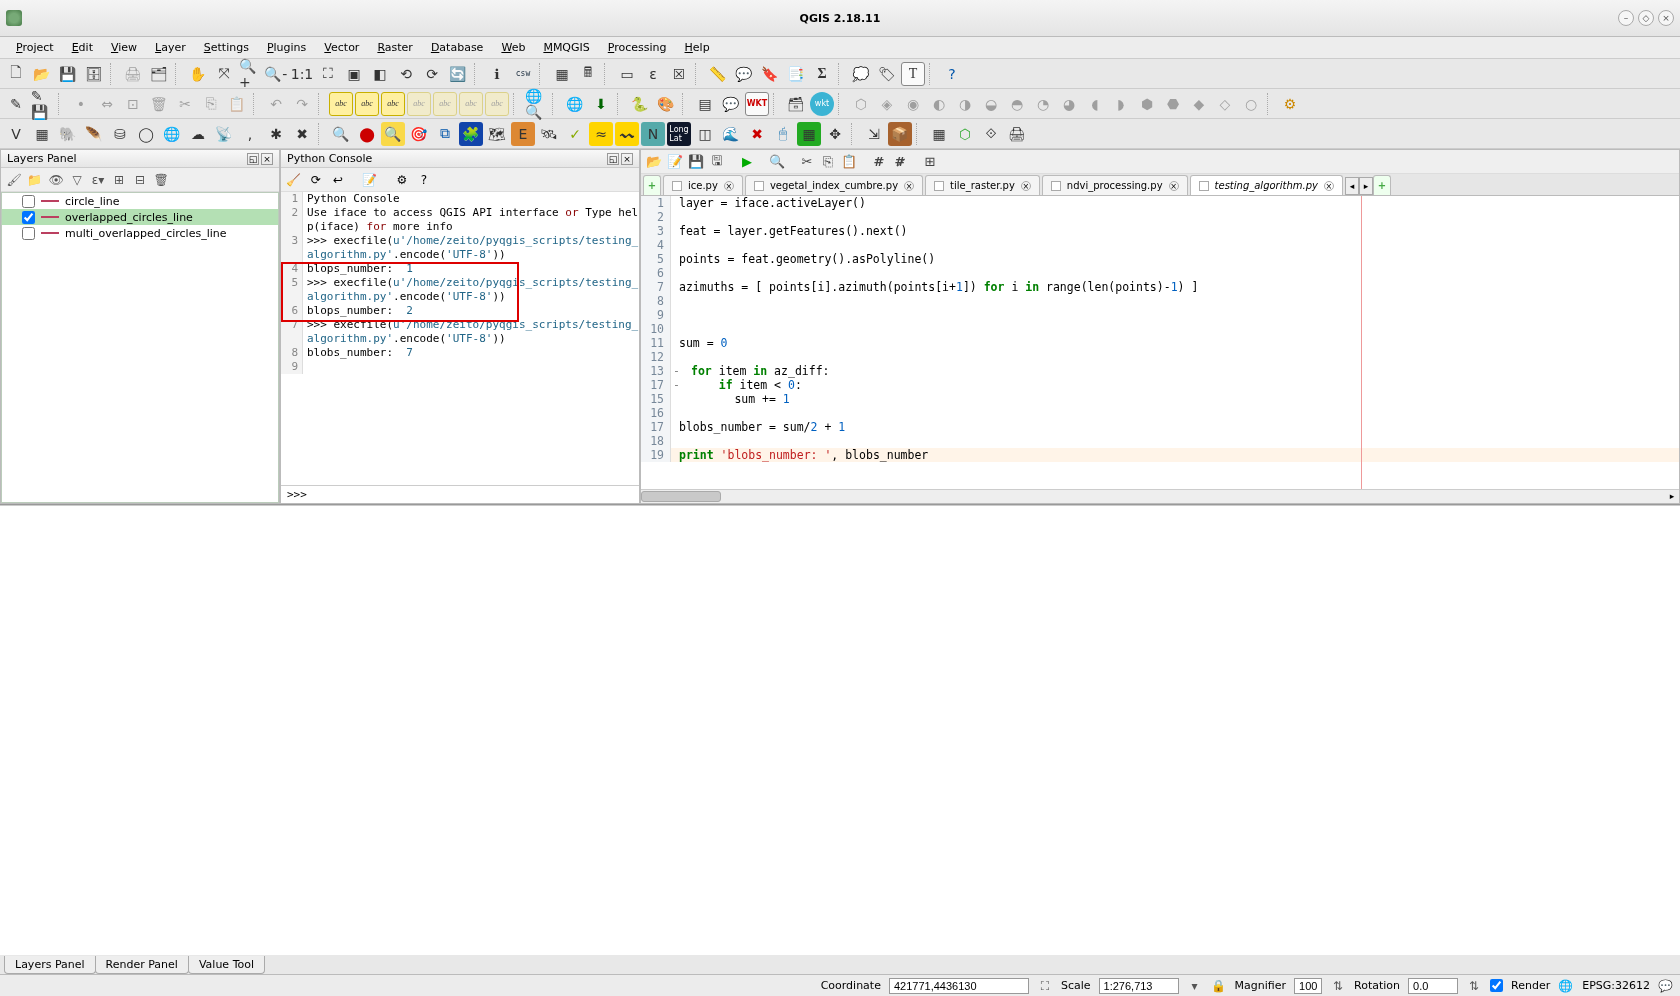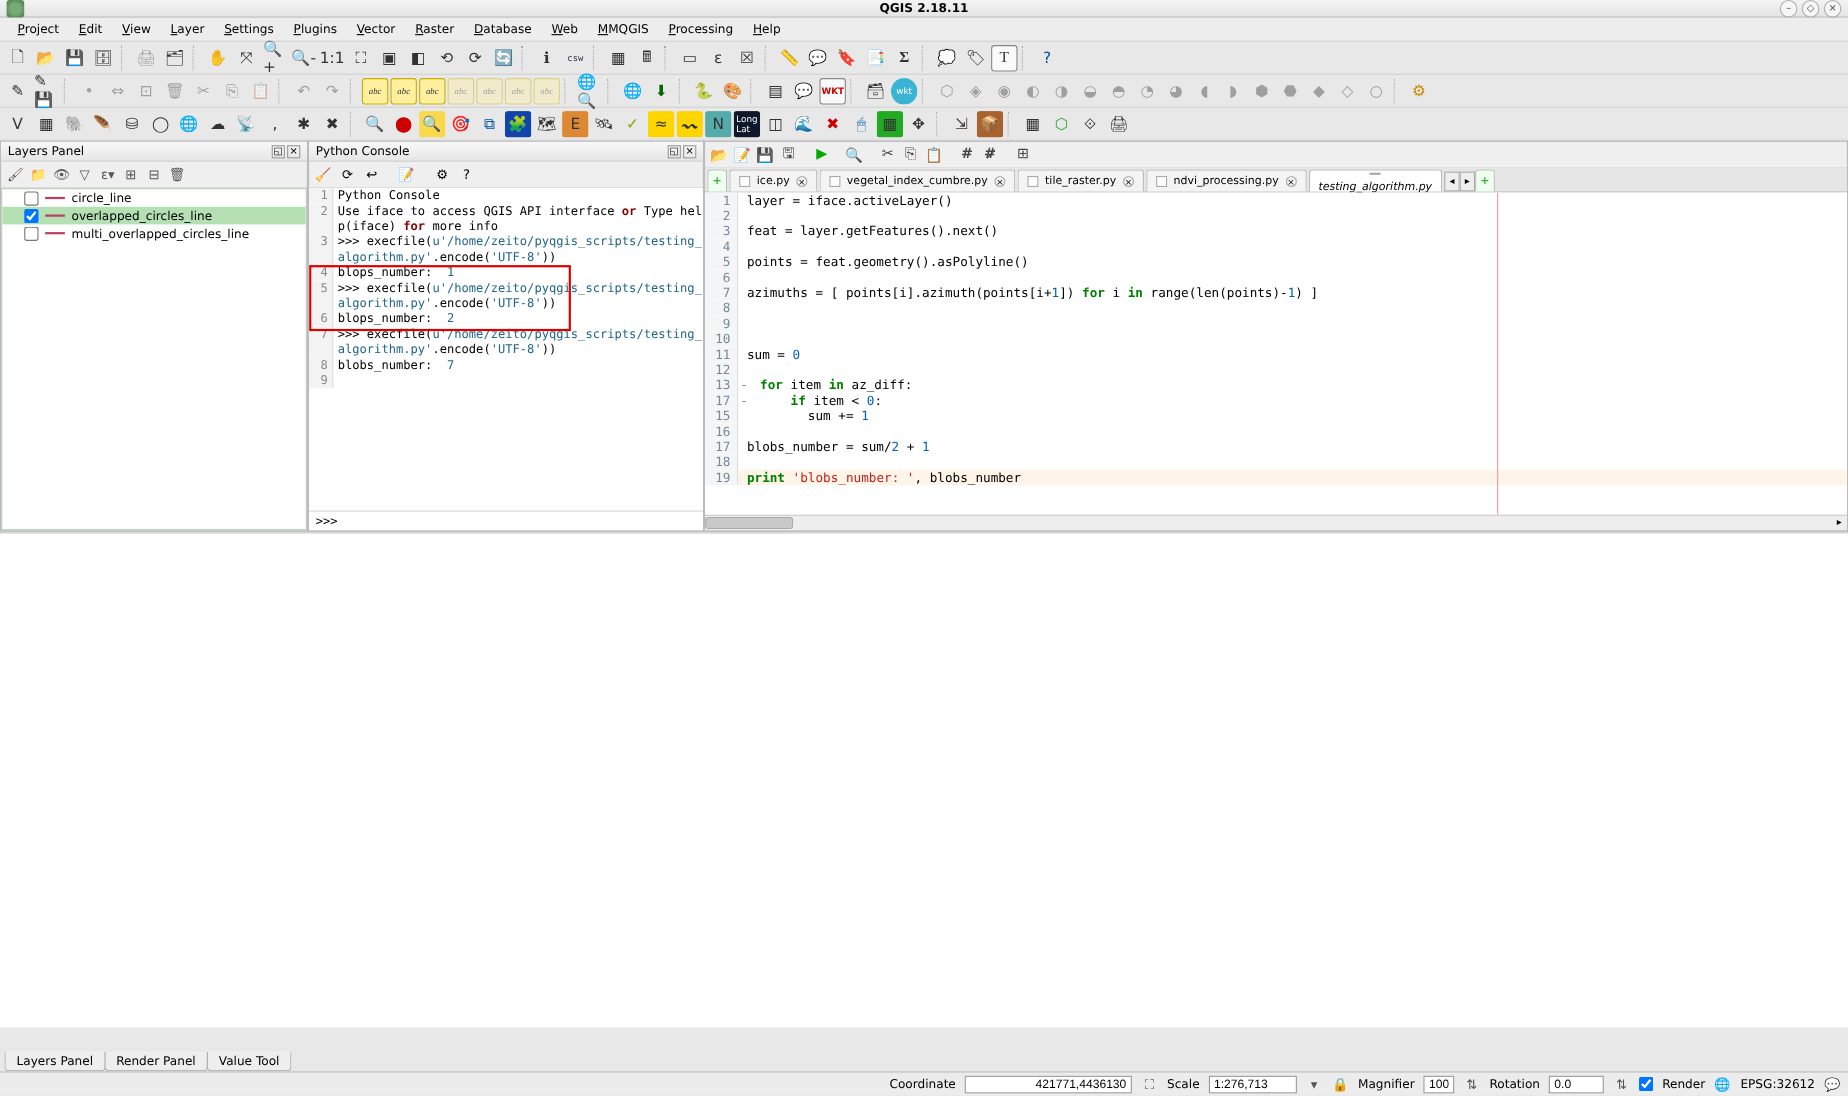--- a/index.html
+++ b/index.html
@@ -1,17 +1,17 @@
 <!DOCTYPE html>
 <html><head>
 <meta charset="utf-8">
 <style>
 * { box-sizing: border-box; margin: 0; padding: 0; }
 body { font-family: "DejaVu Sans", sans-serif; font-size: 11px; background: #e8e8e8; width: 1680px; height: 996px; overflow: hidden; position: relative; }
-.titlebar { height: 16px; background: linear-gradient(#f4f4f4,#e4e4e4); border-bottom: 1px solid #bbb; display: flex; align-items: center; position: relative; }
+.titlebar { height: 37px; background: linear-gradient(#f4f4f4,#e4e4e4); border-bottom: 1px solid #bbb; display: flex; align-items: center; position: relative; }
 .titlebar .appicon { width: 16px; height: 16px; margin-left: 6px; background: radial-gradient(circle,#7a7 40%,#474); border-radius: 3px; }
 .titlebar .title { position: absolute; left: 50%; transform: translateX(-50%); font-weight: bold; }
 .titlebar .winbtns { position: absolute; right: 6px; display: flex; gap: 4px; }
 .titlebar .winbtns span { width: 16px; height: 16px; border: 1px solid #aaa; border-radius: 8px; background: #f6f6f6; display: inline-flex; align-items: center; justify-content: center; font-size: 9px; cursor: pointer; color: #555; }
 .menubar { height: 22px; background: #ededed; border-bottom: 1px solid #ccc; display: flex; align-items: center; padding-left: 8px; gap: 2px; }
 .menubar span { padding: 2px 8px; cursor: pointer; }
 .menubar span u { text-decoration: underline; }
 .toolbar { display: flex; align-items: center; background: #e8e8e8; border-bottom: 1px solid #ccc; padding: 2px 4px; gap: 2px; flex-wrap: nowrap; }
 .toolbar.row { height: 30px; }
 .tbtn { width: 24px; height: 24px; border: 1px solid transparent; border-radius: 3px; display: inline-flex; align-items: center; justify-content: center; cursor: pointer; font-size: 14px; color: #333; }
@@ -36,33 +36,33 @@
 .tree .row.sel { background: #b4e0b4; }
 .tree .row .name { font-size: 11px; }
 
 .pyconsole { width: 360px; border-left: 1px solid #bbb; }
 .pyconsole .ptb { height: 24px; display: flex; align-items: center; gap: 4px; padding: 2px 4px; border-bottom: 1px solid #ddd; }
 .pyconsole .ptb .sbtn { width: 18px; height: 18px; font-size: 12px; cursor: pointer; display: inline-flex; align-items: center; justify-content: center; }
 .codearea { flex: 1; background: #fff; font-family: "DejaVu Sans Mono", monospace; font-size: 11px; line-height: 14px; overflow: auto; position: relative; }
 .codeline { display: flex; }
 .gutter { width: 22px; text-align: right; padding-right: 4px; color: #888; background: #f3f3f3; border-right: 1px solid #ddd; flex-shrink: 0; user-select: none; }
 .codetxt { padding-left: 4px; white-space: pre-wrap; word-break: break-all; flex: 1; }
-.kw { color: #800; font-weight: bold; }
+.kw { color: #800; font-weight: normal; }
 .str { color: #268; }
 .num { color: #268; }
 .prompt-in { height: 18px; background: #fff; border-top: 1px solid #ccc; font-family: monospace; padding: 2px 6px; }
 
 .editor { flex: 1; display: flex; flex-direction: column; border-left: 1px solid #bbb; }
 .editor .etb { height: 24px; display: flex; align-items: center; gap: 3px; padding: 2px 4px; border-bottom: 1px solid #ddd; }
 .editor .etb .sbtn { width: 18px; height: 18px; font-size: 13px; cursor: pointer; display: inline-flex; align-items: center; justify-content: center; color: #444; }
 .tabs { height: 22px; display: flex; align-items: flex-end; background: #e6e6e6; border-bottom: 1px solid #bbb; padding-left: 2px; }
 .tab { height: 20px; background: #f4f4f4; border: 1px solid #bbb; border-bottom: none; border-radius: 3px 3px 0 0; padding: 2px 8px; margin-right: 2px; display: flex; align-items: center; gap: 6px; font-size: 10px; cursor: pointer; }
 .tab .fi { width: 10px; height: 10px; background: #fff; border: 1px solid #aaa; }
 .tab .tx { width: 10px; height: 10px; border: 1px solid #aaa; border-radius: 5px; font-size: 8px; text-align: center; line-height: 9px; cursor: pointer; }
-.tab.act { background: #fff; font-style: italic; flex-direction: column; }
+.tab.act { background: #fff; font-style: italic; }
 .tab.add { width: 18px; padding: 2px; justify-content: center; background: #efe; color: #4a4; font-weight: bold; }
 .tabnav { width: 14px; height: 18px; border: 1px solid #aaa; background: #eee; display: flex; align-items: center; justify-content: center; font-size: 9px; cursor: pointer; }
 .edcode { flex: 1; background: #fff; font-family: "DejaVu Sans Mono", monospace; font-size: 11.5px; line-height: 14px; overflow: auto; position: relative; }
 .edcode .gut { width: 30px; text-align: right; padding-right: 6px; color: #789; background: #f3f5f7; border-right: 1px solid #ddd; flex-shrink: 0; }
 .edcode .ln { display: flex; }
 .edcode .code { padding-left: 8px; white-space: pre; }
 .edcode .margin { position: absolute; top: 0; bottom: 0; left: 720px; width: 1px; background: #e99; }
 .k-kw { color: #008000; font-weight: bold; }
 .k-num { color: #0060c0; }
 .k-str { color: #c02020; }
@@ -498,21 +498,21 @@
 
 <div class="bottom-tabs" id="bottom-tabs">
     <div class="bt">Layers Panel</div>
     <div class="bt">Render Panel</div>
     <div class="bt">Value Tool</div>
   </div>
 
 <div class="statusbar">
   <span class="spacer"></span>
   <span>Coordinate</span>
-  <input type="text" style="width: 152px; text-align: right;" value="421771,4436130">
+  <input type="text" style="width: 140px; text-align: left;" value="421771,4436130">
   <span class="ico">⛶</span>
   <span>Scale</span>
   <input type="text" style="width: 80px;" value="1:276,713">
     <span class="ico">▾</span>
   <span class="ico">🔒</span>
   <span>Magnifier</span>
   <input type="text" style="width: 28px;" value="100%">
     <span class="ico">⇅</span>
   <span>Rotation</span>
   <input type="text" style="width: 50px;" value="0.0">

